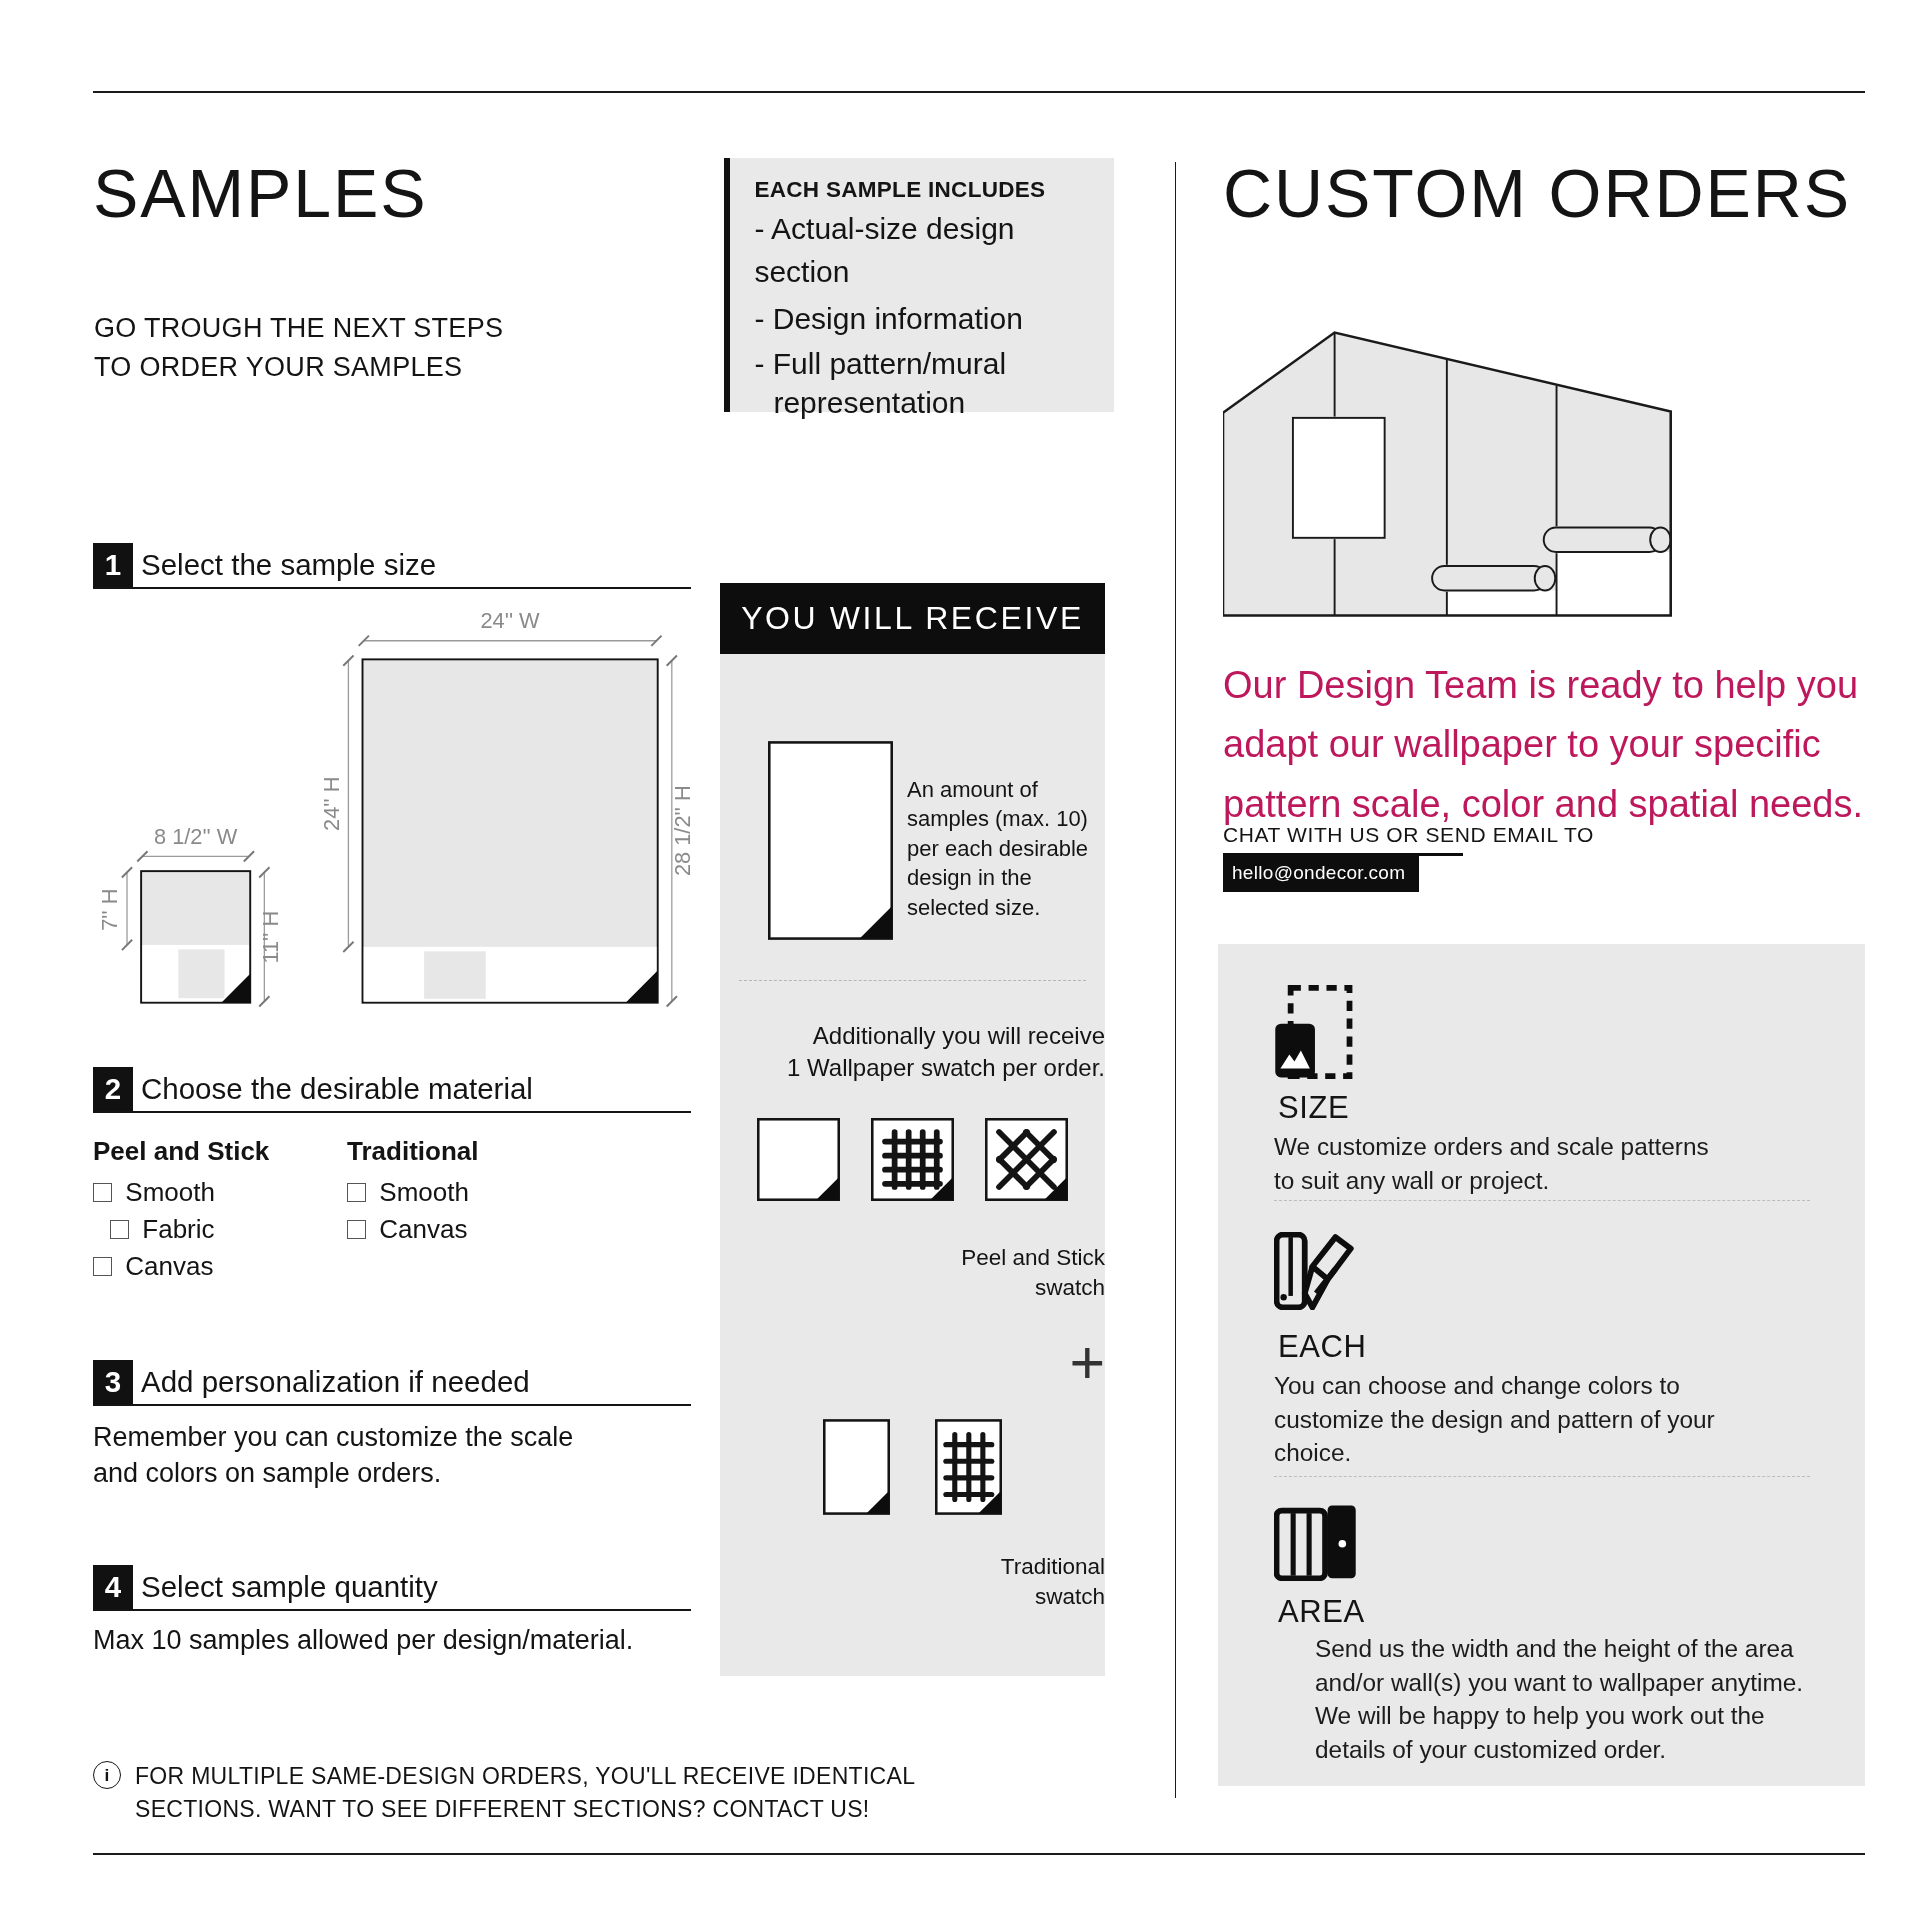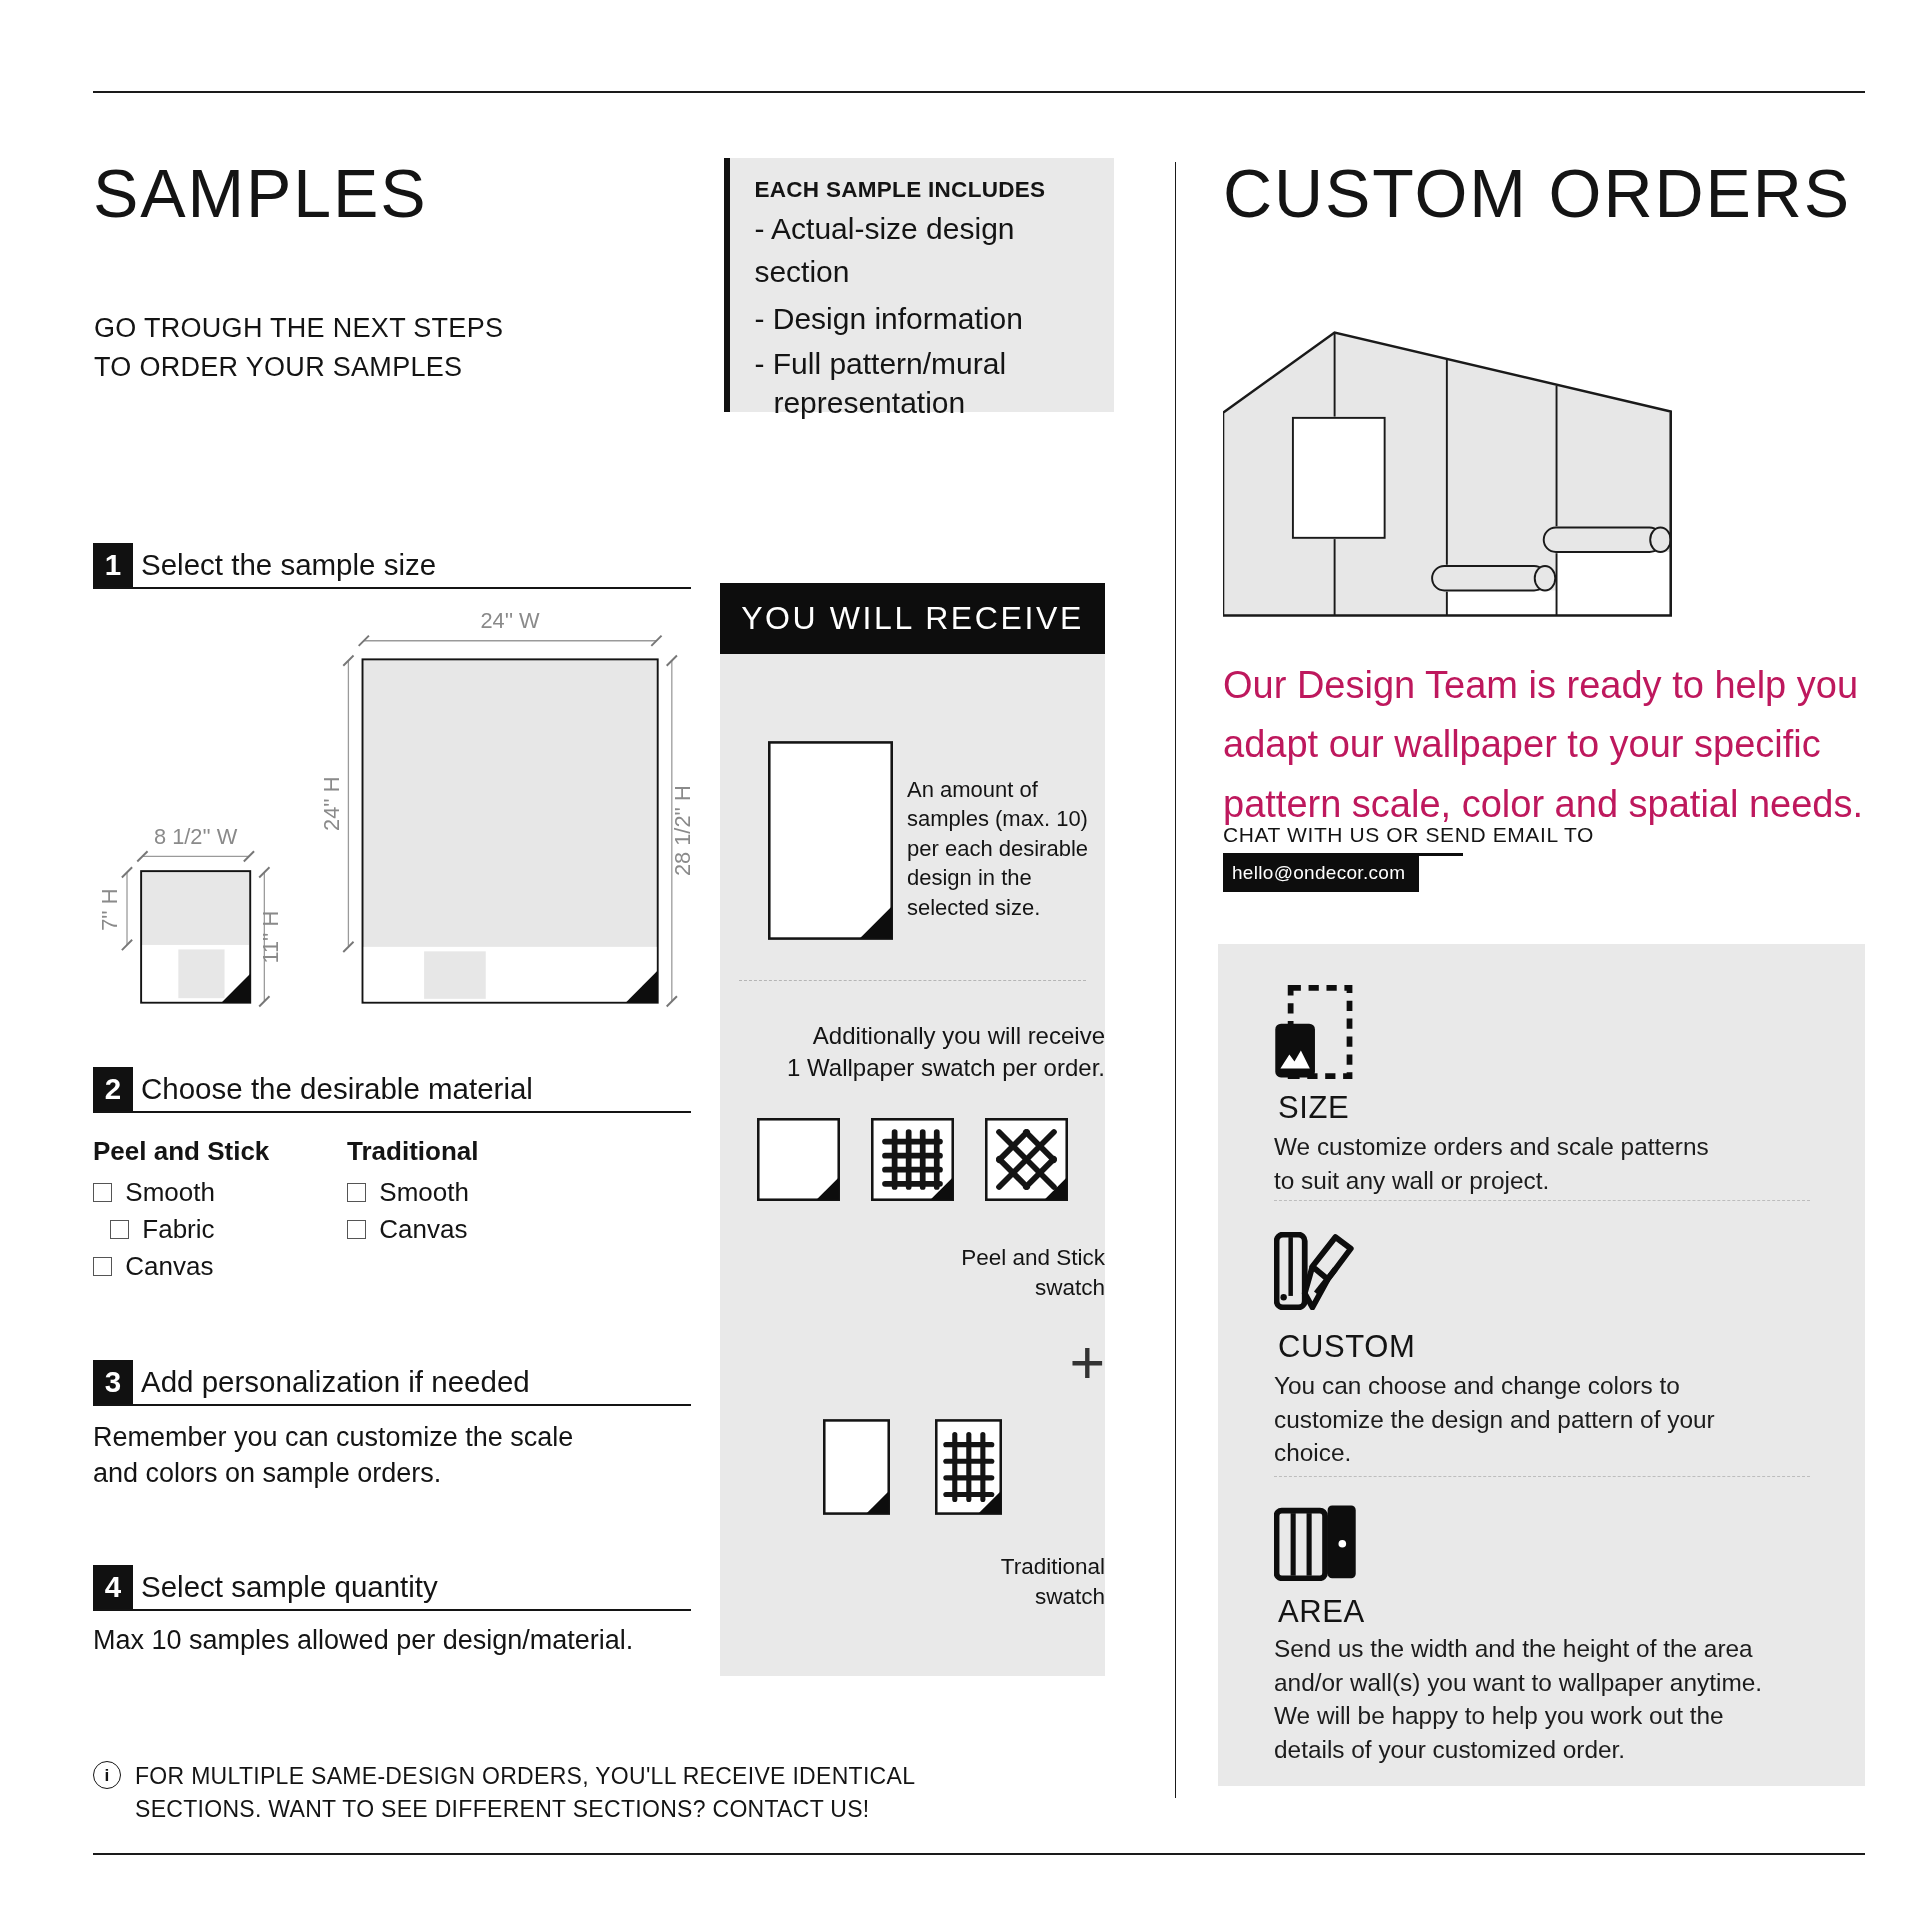--- a/index.html
+++ b/index.html
@@ -317,36 +317,36 @@
   <svg class="abs" style="left:56px;top:288px;" width="96" height="78" viewBox="0 0 150 122">
     <rect x="4" y="4" width="44" height="114" rx="10" fill="none" stroke="#0d0d0d" stroke-width="9"></rect>
     <line x1="26" y1="8" x2="26" y2="100" stroke="#0d0d0d" stroke-width="7"></line>
     <circle cx="15" cy="102" r="5" fill="#0d0d0d"></circle>
     <g stroke="#0d0d0d" stroke-width="9" fill="none" stroke-linejoin="round">
       <path d="M60 54 L96 8 L120 26 L84 74 Z"></path>
       <path d="M84 74 L60 118 L48 96 L60 54"></path>
       <line x1="66" y1="96" x2="96" y2="58"></line>
     </g>
   </svg>
-  <div class="sec-heading" style="top:385px;">CUSTOM</div>
+  <div class="sec-heading" style="top:385px;">EACH</div>
   <div class="sec-lines" style="top:425px;">
     <div class="sec-line">You can choose and change colors to</div>
     <div class="sec-line">customize the design and pattern of your</div>
     <div class="sec-line">choice.</div>
   </div>
   <div class="rp-dash" style="top:532px;"></div>
 
   <svg class="abs" style="left:56px;top:560px;" width="83" height="77" viewBox="0 0 130 120">
     <rect x="4" y="10" width="76" height="106" rx="8" fill="none" stroke="#0d0d0d" stroke-width="9"></rect>
     <line x1="30" y1="14" x2="30" y2="112" stroke="#0d0d0d" stroke-width="8"></line>
     <line x1="55" y1="14" x2="55" y2="112" stroke="#0d0d0d" stroke-width="8"></line>
     <rect x="84" y="2" width="44" height="114" rx="7" fill="#0d0d0d"></rect>
     <circle cx="107" cy="62" r="6" fill="#ffffff"></circle>
   </svg>
   <div class="sec-heading" style="top:650px;">AREA</div>
-  <div class="sec-lines" style="top:688px;">
+  <div class="sec-lines" style="top:688px;margin-left:41px;">
     <div class="sec-line">Send us the width and the height of the area</div>
     <div class="sec-line">and/or wall(s) you want to wallpaper anytime.</div>
     <div class="sec-line">We will be happy to help you work out the</div>
     <div class="sec-line">details of your customized order.</div>
   </div>
 </div>
 
 
 </body></html>

